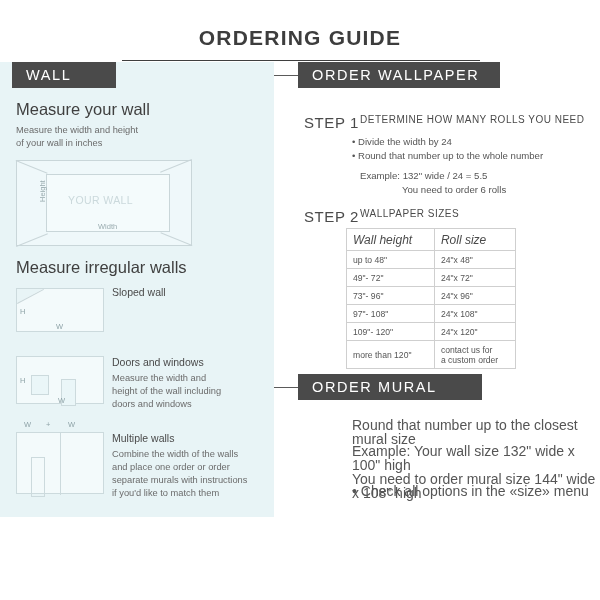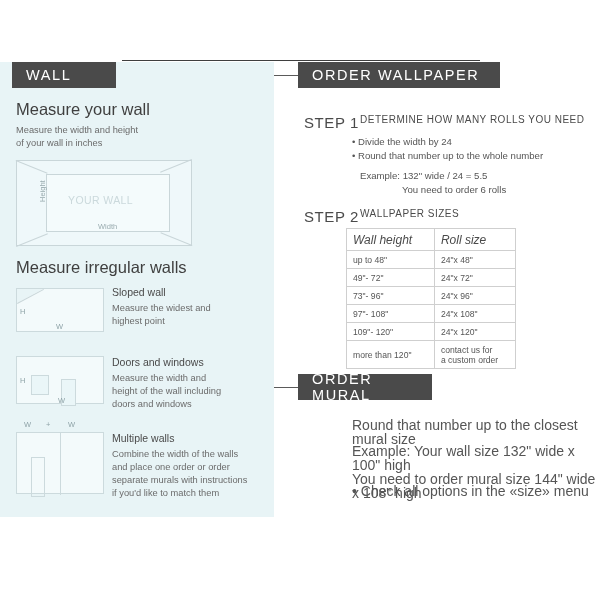--- a/index.html
+++ b/index.html
@@ -68,21 +68,21 @@
   }
   .bar-wallpaper {
     left: 298px;
     top: 62px;
     width: 202px;
     height: 26px;
   }
   .bar-mural {
     left: 298px;
     top: 374px;
-    width: 134px;
+    width: 184px;
     height: 26px;
   }
   .sec-rule {
     position: absolute;
     height: 1px;
     background: #5a5a5a;
   }
   .rule-wallpaper { left: 274px; top: 75px; width: 30px; }
   .rule-mural { left: 274px; top: 387px; width: 30px; }
 
@@ -235,20 +235,21 @@
     font-size: 14px;
     line-height: 14px;
     color: #555;
   }
 </style>
 </head>
 <body>
 
 <div class="page">
 
+  <div class="title">ORDERING GUIDE</div>
   <div class="title-rule"></div>
 
   <div class="left-panel"></div>
 
   <div class="bar bar-first">
     <span>WALL</span>
   </div>
 
   <div class="h-measure" style="top:100px;">Measure your wall</div>
   <div class="sub" style="left:16px; top:124px; width:220px; white-space:pre-line;">Measure the width and height
@@ -268,22 +269,20 @@
 
   <div class="h-measure" style="top:258px;">Measure irregular walls</div>
 
   <div class="block" style="top:288px; height:44px;">
     <div style="position:absolute; left:0; top:0; width:0; height:0; border-left:26px solid #e8f4f6; border-bottom:14px solid transparent;"></div>
     <div class="diag" style="left:0px; top:14px; width:30px; transform:rotate(-28deg);"></div>
   </div>
   <div class="dim" style="left:20px; top:307px;">H</div>
   <div class="dim" style="left:56px; top:322px;">W</div>
   <div class="blk-label" style="left:112px; top:286px;">Sloped wall</div>
-  <div class="blk-text" style="left:112px; top:302px; width:140px; white-space:pre-line;">Measure the widest and
-highest point</div>
 
   <div class="block" style="top:356px; height:48px;">
     <div style="position:absolute; left:14px; top:18px; width:16px; height:18px; border:1px solid #ccdadd; background:#eaf6f8;"></div>
     <div style="position:absolute; left:44px; top:22px; width:13px; height:25px; border:1px solid #ccdadd; background:#eaf6f8;"></div>
   </div>
   <div class="dim" style="left:20px; top:376px;">H</div>
   <div class="dim" style="left:58px; top:396px;">W</div>
   <div class="blk-label" style="left:112px; top:356px;">Doors and windows</div>
   <div class="blk-text" style="left:112px; top:372px; width:145px; white-space:pre-line;">Measure the width and
 height of the wall including

